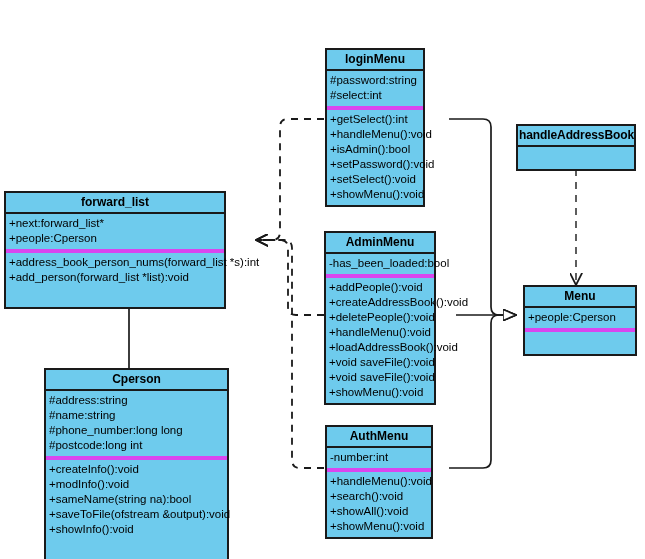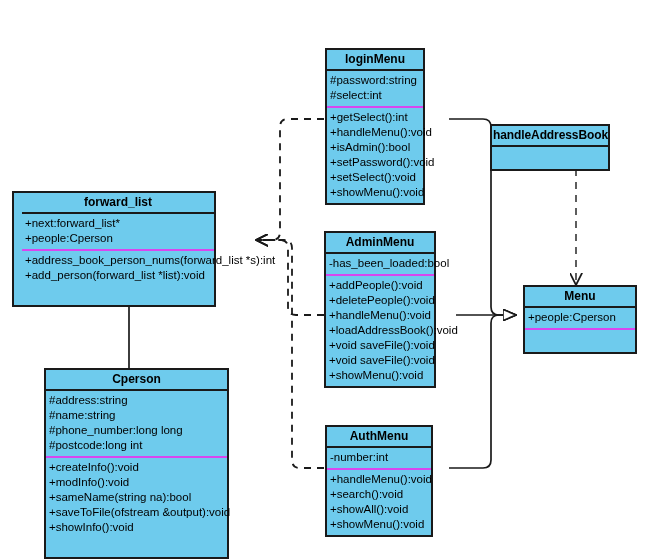--- a/index.html
+++ b/index.html
@@ -43,21 +43,21 @@
     overflow: visible;
   }
   .uml-title.tight {
     padding-left: 1px;
     padding-right: 1px;
     letter-spacing: -0.1px;
   }
   .uml-compartment {
     box-sizing: border-box;
     padding: 2px 0px 3px 3px;
-    border-bottom: 2px solid #d946ef;
+    border-bottom: 4px solid #d946ef;
   }
   .uml-compartment.last {
     border-bottom: none;
   }
   .uml-compartment.empty {
     min-height: 22px;
   }
   .uml-row {
     font-size: 11.5px;
     color: #000000;
@@ -113,44 +113,45 @@
     <div class="uml-compartment last">
       <div class="uml-row">+getSelect():int</div>
       <div class="uml-row">+handleMenu():void</div>
       <div class="uml-row">+isAdmin():bool</div>
       <div class="uml-row">+setPassword():void</div>
       <div class="uml-row">+setSelect():void</div>
       <div class="uml-row">+showMenu():void</div>
     </div>
   </div>
 
-  <div class="uml-class" style="left:490px; top:124px; width:120px;">
+  <div class="uml-class" style="left:516px; top:124px; width:120px;">
     <div class="uml-title tight">handleAddressBook</div>
     <div class="uml-compartment last empty"></div>
   </div>
 
-  <div class="uml-class" style="left:12px; top:191px; width:204px;padding-left:8px;">
+  <div class="uml-class" style="left:4px; top:191px; width:222px;">
     <div class="uml-title">forward_list</div>
     <div class="uml-compartment">
       <div class="uml-row">+next:forward_list*</div>
       <div class="uml-row">+people:Cperson</div>
     </div>
     <div class="uml-compartment last" style="padding-bottom:22px;">
       <div class="uml-row">+address_book_person_nums(forward_list *s):int</div>
       <div class="uml-row">+add_person(forward_list *list):void</div>
     </div>
   </div>
 
   <div class="uml-class" style="left:324px; top:231px; width:112px;">
     <div class="uml-title">AdminMenu</div>
     <div class="uml-compartment">
       <div class="uml-row">-has_been_loaded:bool</div>
     </div>
     <div class="uml-compartment last">
       <div class="uml-row">+addPeople():void</div>
+      <div class="uml-row">+createAddressBook():void</div>
       <div class="uml-row">+deletePeople():void</div>
       <div class="uml-row">+handleMenu():void</div>
       <div class="uml-row">+loadAddressBook():void</div>
       <div class="uml-row">+void saveFile():void</div>
       <div class="uml-row">+void saveFile():void</div>
       <div class="uml-row">+showMenu():void</div>
     </div>
   </div>
 
   <div class="uml-class" style="left:523px; top:285px; width:114px;">

